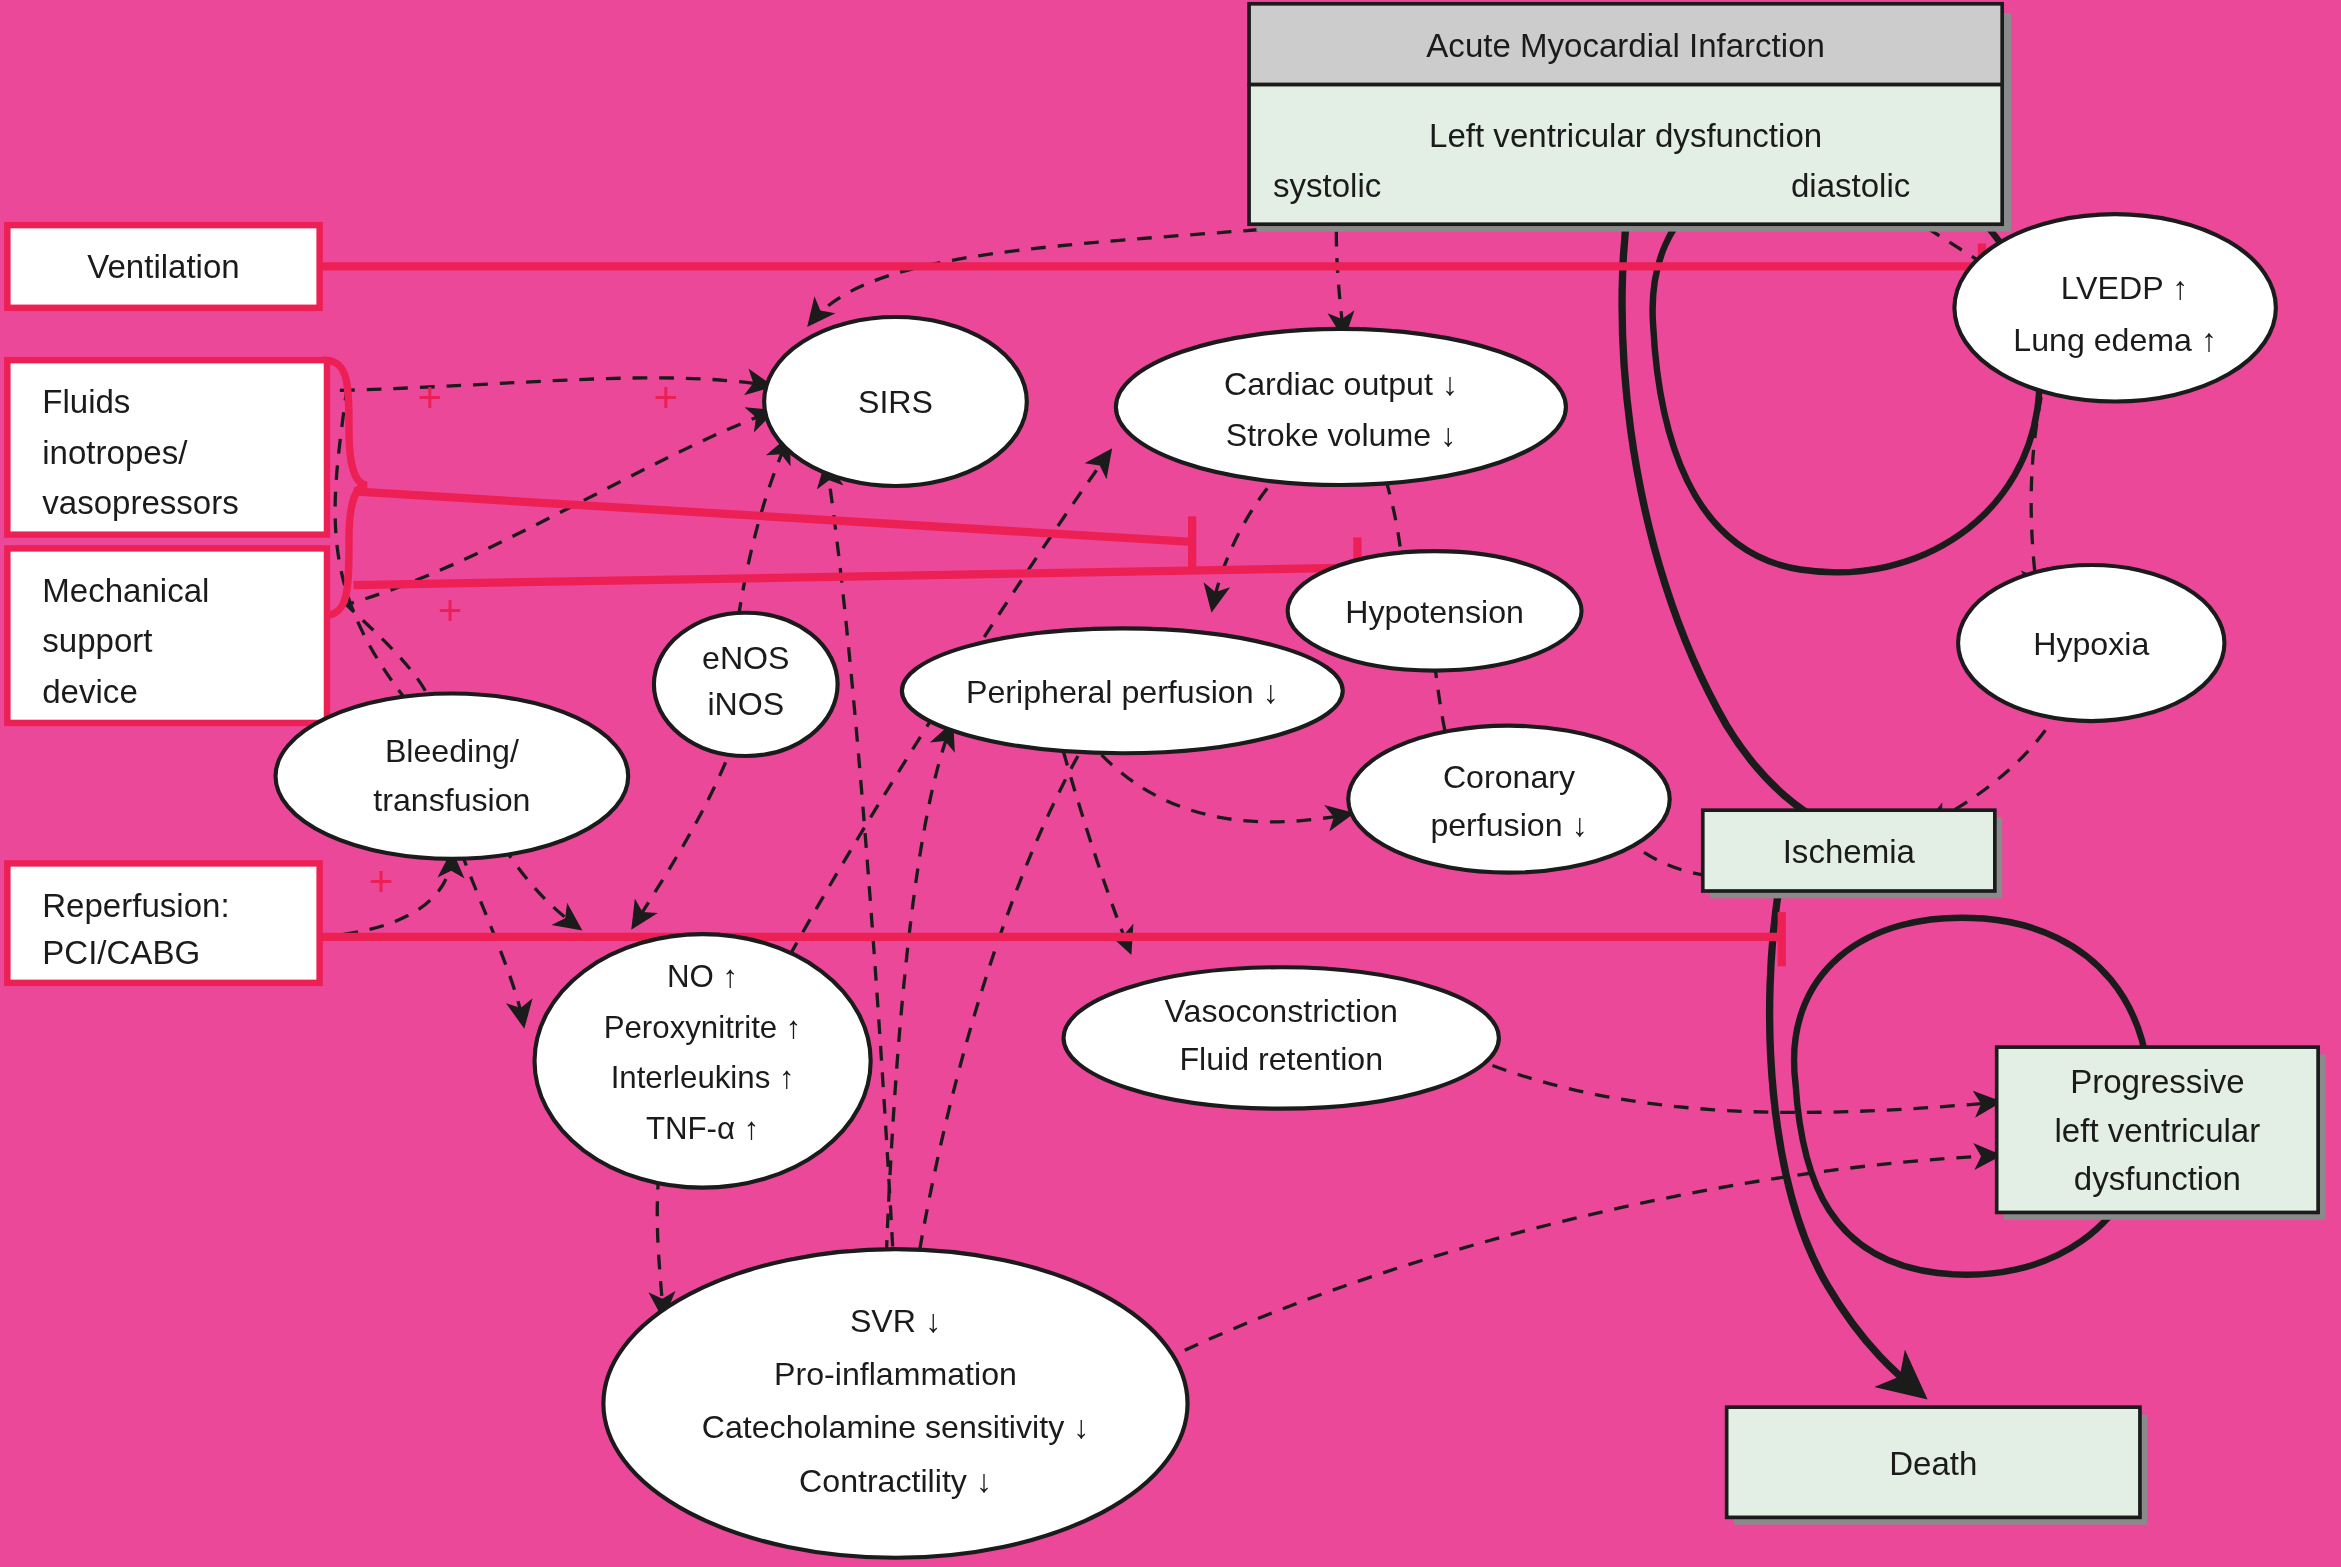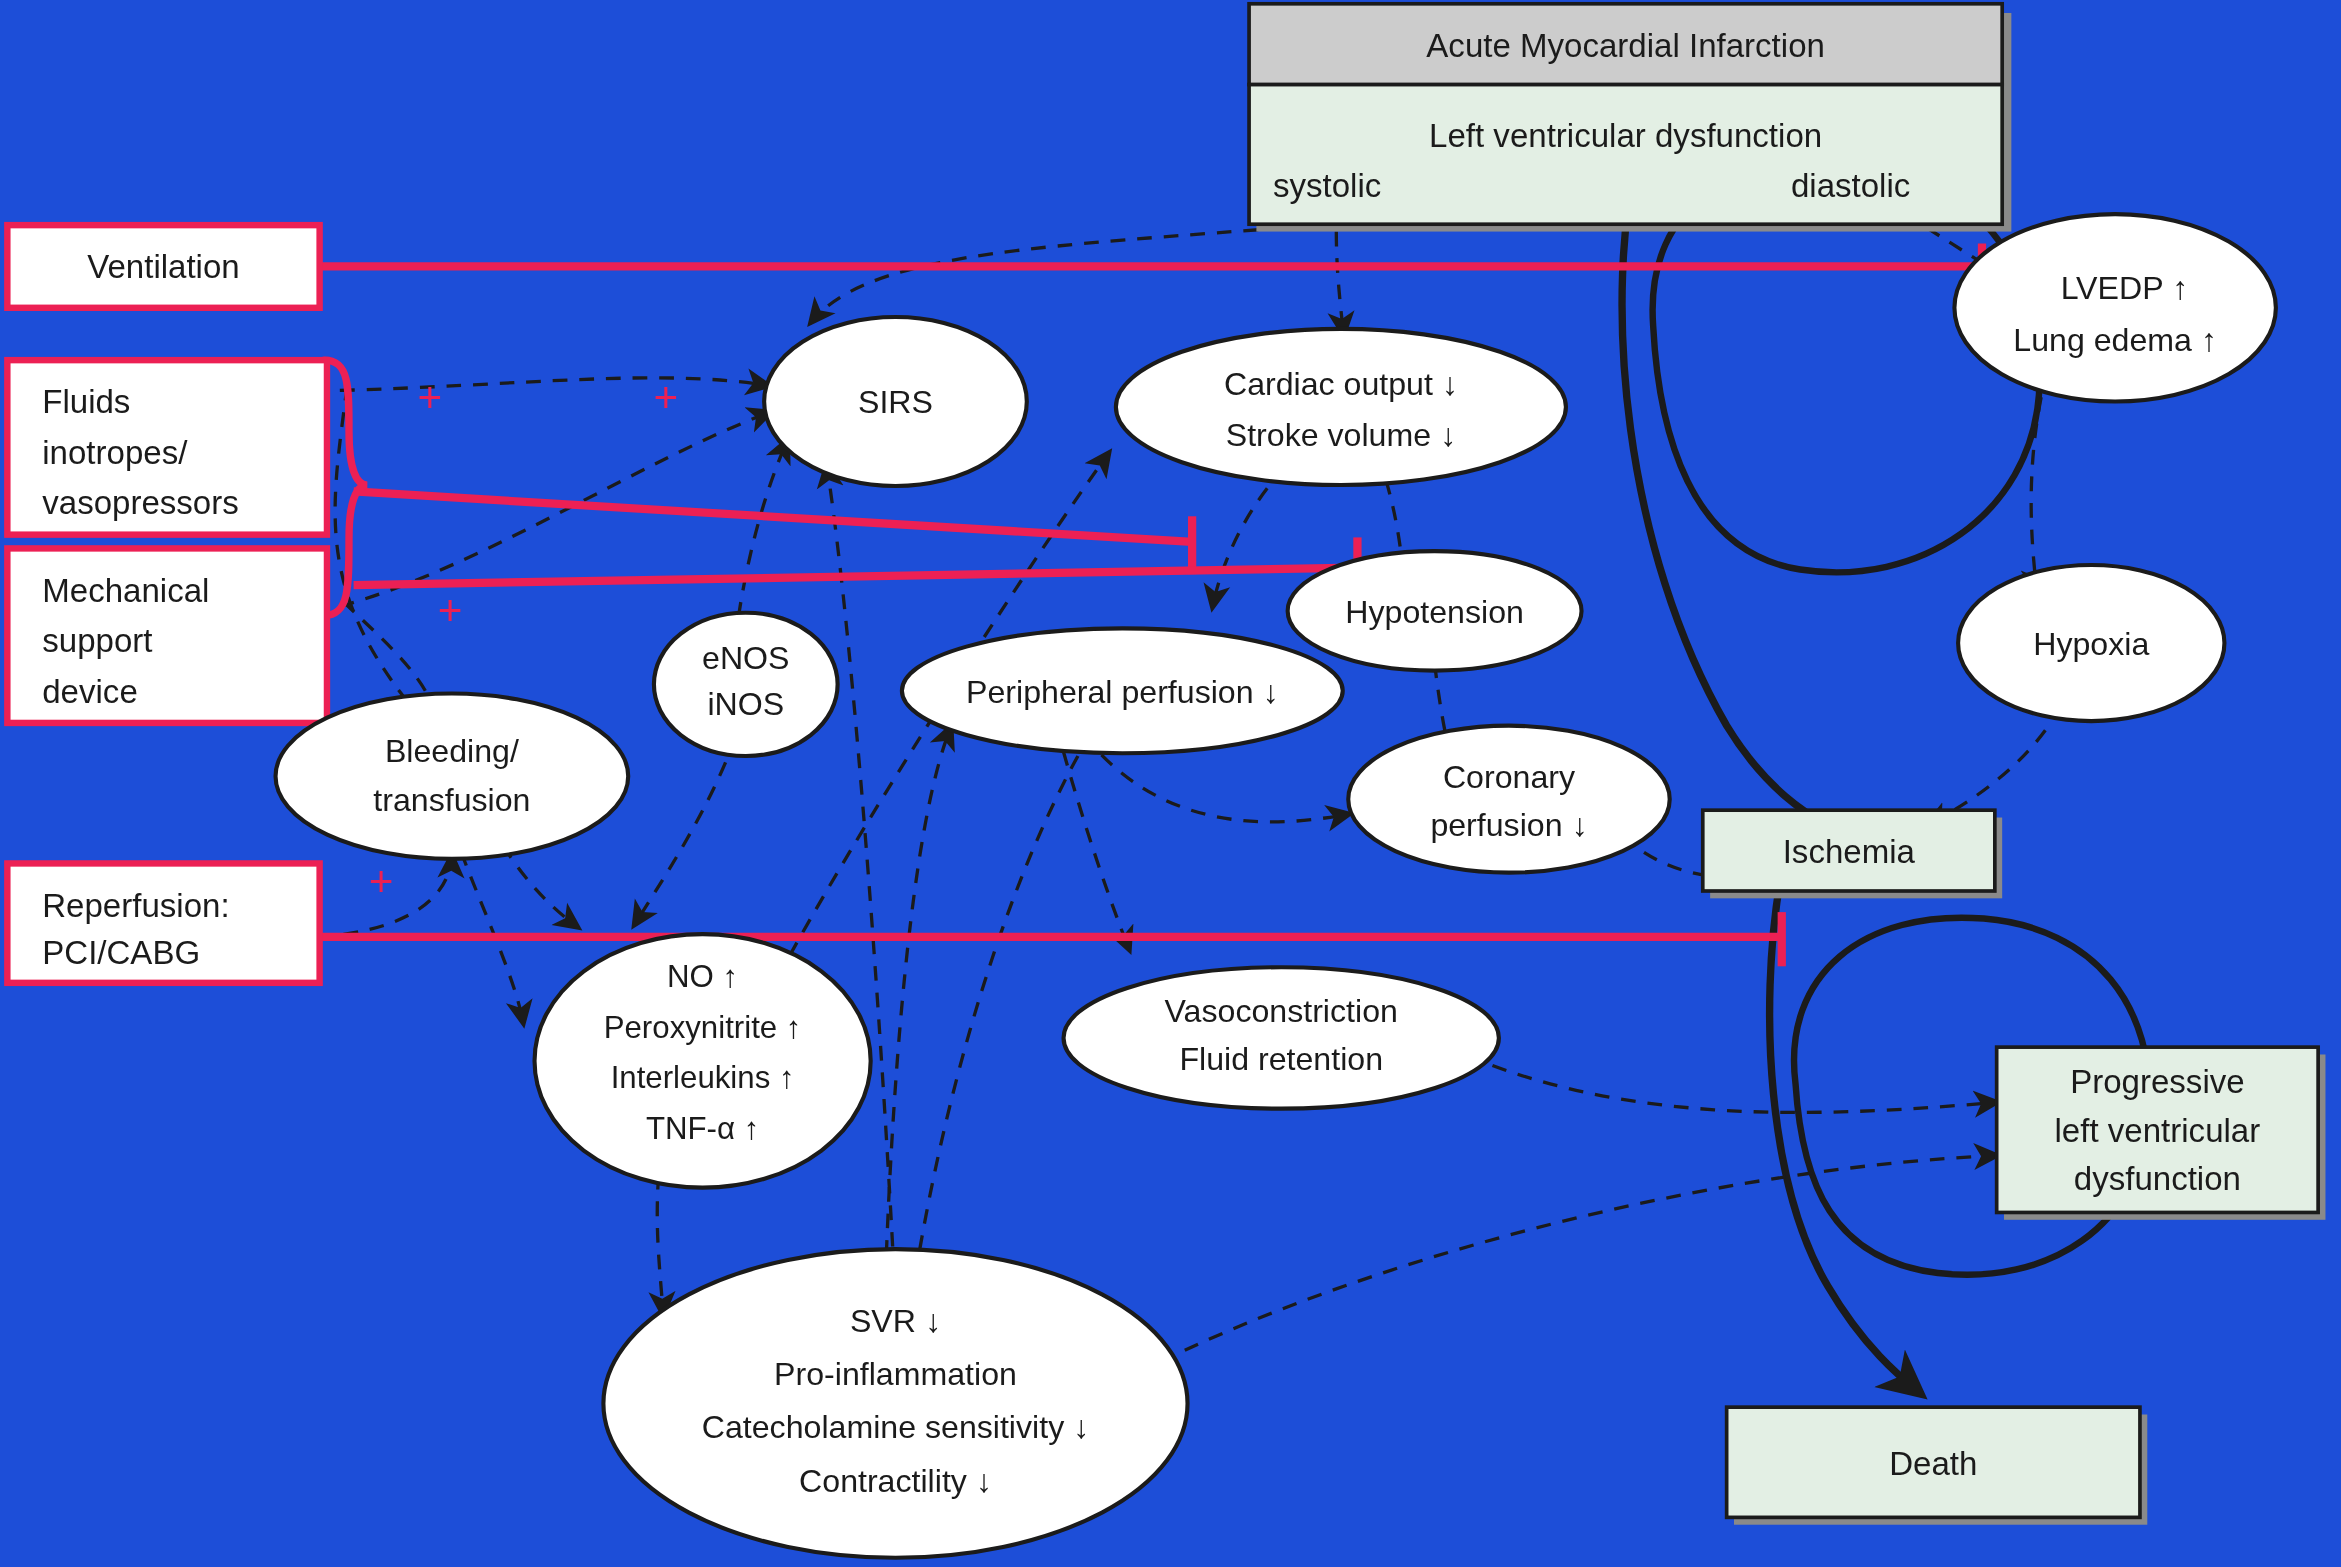--- a/index.html
+++ b/index.html
@@ -2,21 +2,21 @@
 <html style="font-size:14.7px"><head>
 <meta charset="utf-8">
 <title>Cardiogenic Shock Pathophysiology Diagram</title>
 <style>
   html,body{margin:0;padding:0;background:#ffffff;}
   body{
     width:2342px;height:1568px;
     font-family:"Liberation Sans", sans-serif;
     overflow:hidden;
   }
-  #stage{position:relative;width:2342px;height:1568px;background:#1d4ed8;text-align:right;}
+  #stage{position:relative;width:2342px;height:1568px;background:#ec4899;text-align:right;}
   svg.diagram{position:absolute;top:0;left:0;width:2342px;height:1568px;display:block;}
   text{font-family:"Liberation Sans", sans-serif;fill:#1b1b1b;}
   .node-label{font-size:35px;}
   .node-label-sm{font-size:34px;}
   .box-label{font-size:36px;}
   .plus{font-size:46px;fill:#EC2054;font-weight:400;}
   .ellipse-shape{fill:#ffffff;stroke:#1b1b1b;stroke-width:4.5;}
   .greenbox{fill:#E3EFE4;stroke:#1b1b1b;stroke-width:4;}
   .graybox{fill:#CCCCCC;stroke:#1b1b1b;stroke-width:4;}
   .shadow{fill:#8a8a8a;stroke:none;}

